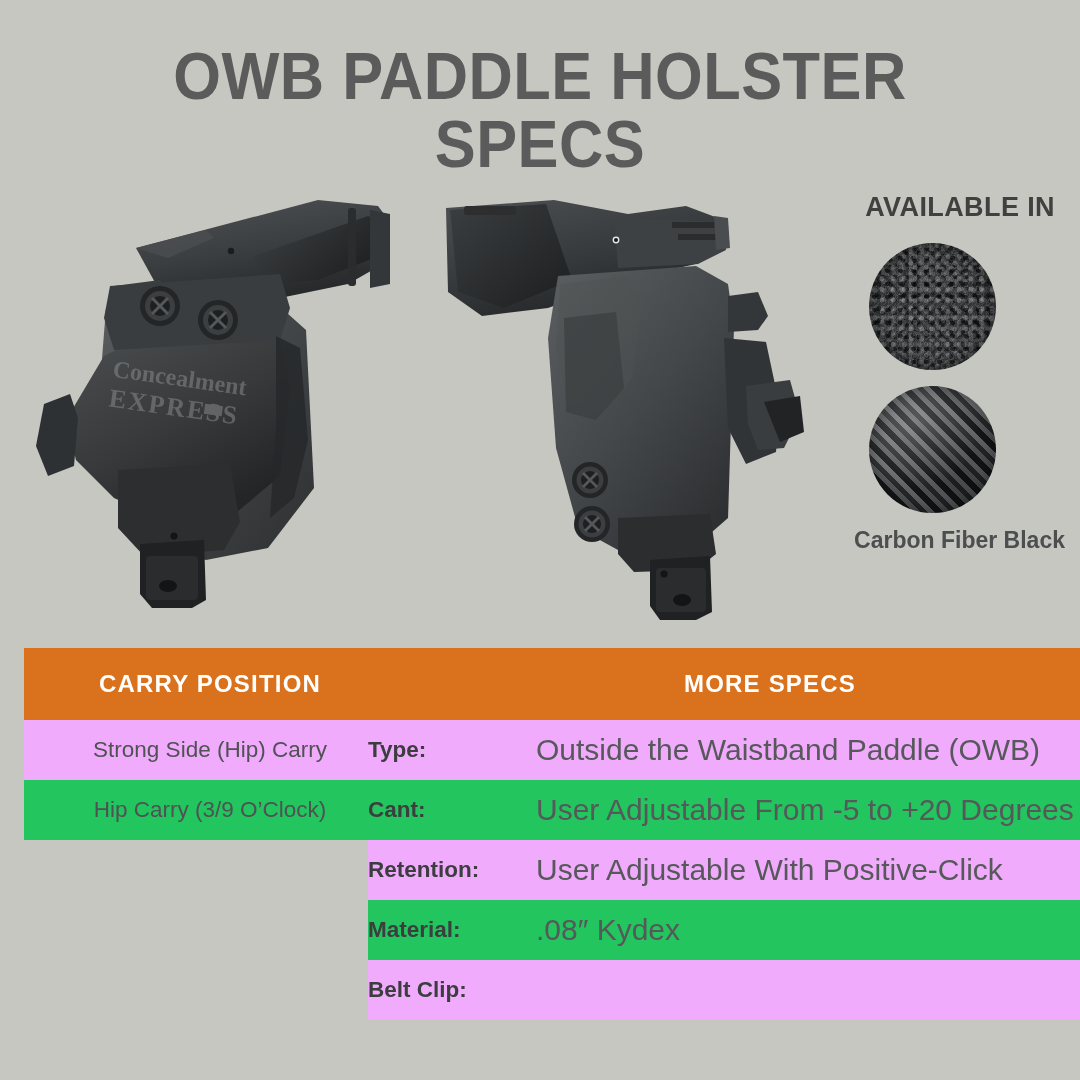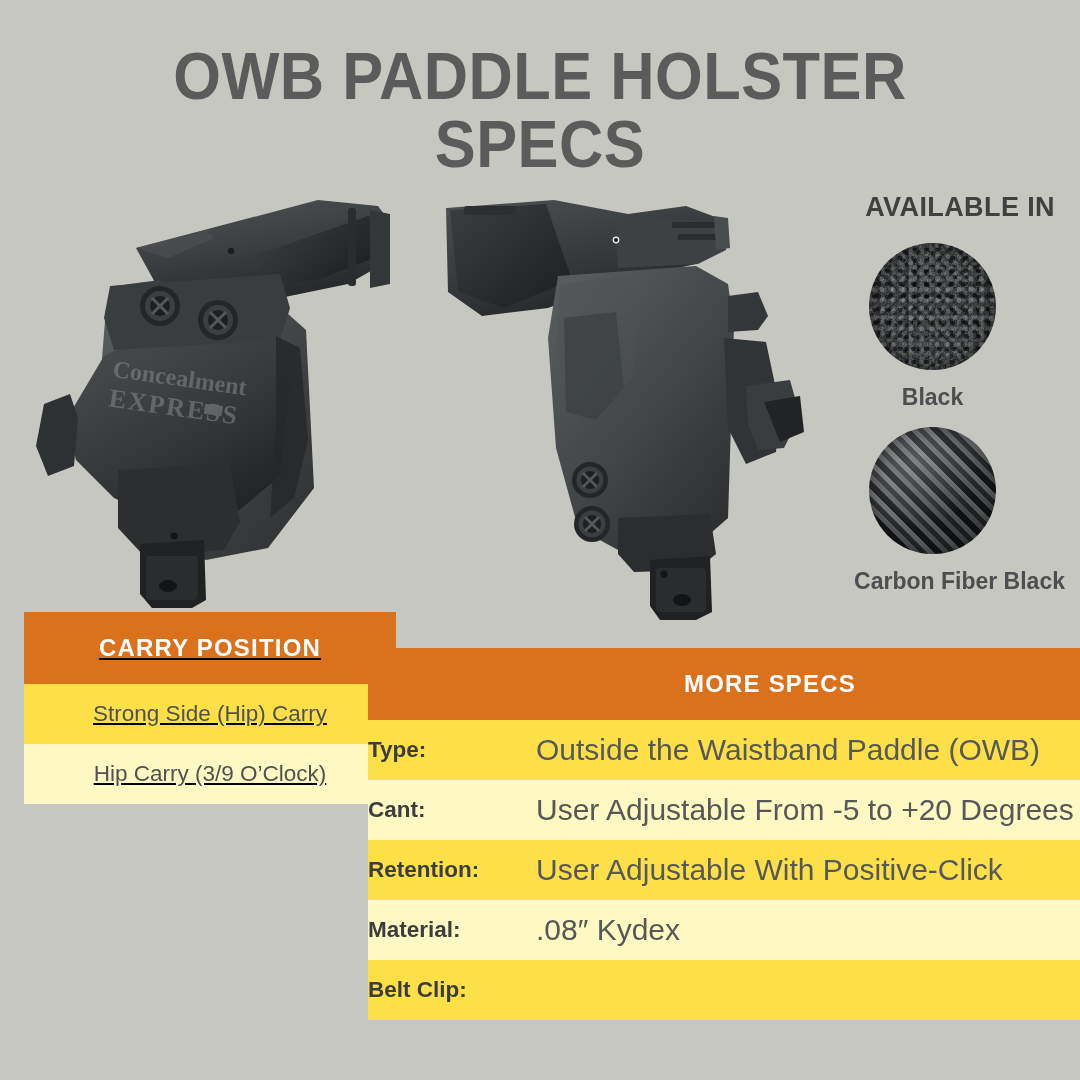--- a/index.html
+++ b/index.html
@@ -118,43 +118,43 @@
     font-weight: 700;
     text-align: center;
   }
   .swatch-label.wide { text-align: right; padding-right: 0; white-space: nowrap; }
 
   
   .table {
     position: absolute;
     background: #ffffff;
   }
-  .table-left  { left: 24px;  top: 612px; width: 372px; text-decoration: underline; }
+  .table-left  { left: 24px;  top: 648px; width: 372px; }
   .table-right { left: 368px; top: 648px; width: 804px; }
 
   .t-header {
     background: #d9711d;
     color: #ffffff;
     height: 72px;
     display: flex;
     align-items: center;
     justify-content: center;
     font-size: 24px;
     font-weight: 700;
     letter-spacing: 1.2px;
   }
   .t-row {
     height: 60px;
     display: flex;
     align-items: center;
     font-size: 22px;
     color: #555759;
   }
-  .t-row.odd  { background: #fde047; }
-  .t-row.even { background: #fef9c3; }
+  .t-row.odd  { background: #f0abfc; }
+  .t-row.even { background: #22c55e; }
 
   .t-row-left {
     justify-content: center;
     font-size: 22.5px;
     color: #4f5153;
   }
   .t-row-right { }
   .spec-label {
     font-weight: 700;
     color: #3b3d3e;
@@ -312,21 +312,20 @@
       <circle cx="236" cy="386" r="3.5" fill="#131415"></circle>
     </svg>
   </div>
 </div>
 
 <div class="available">
   <div class="available-heading">AVAILABLE IN</div>
 
   <div class="swatch-block">
     <div class="swatch swatch-black"></div>
-    <div class="swatch-label">Black</div>
   </div>
 
   <div class="swatch-block cf">
     <div class="swatch swatch-cf"></div>
     <div class="swatch-label wide">Carbon Fiber Black</div>
   </div>
 </div>
 
 <div class="table table-left">
   <div class="t-header">CARRY POSITION</div>

